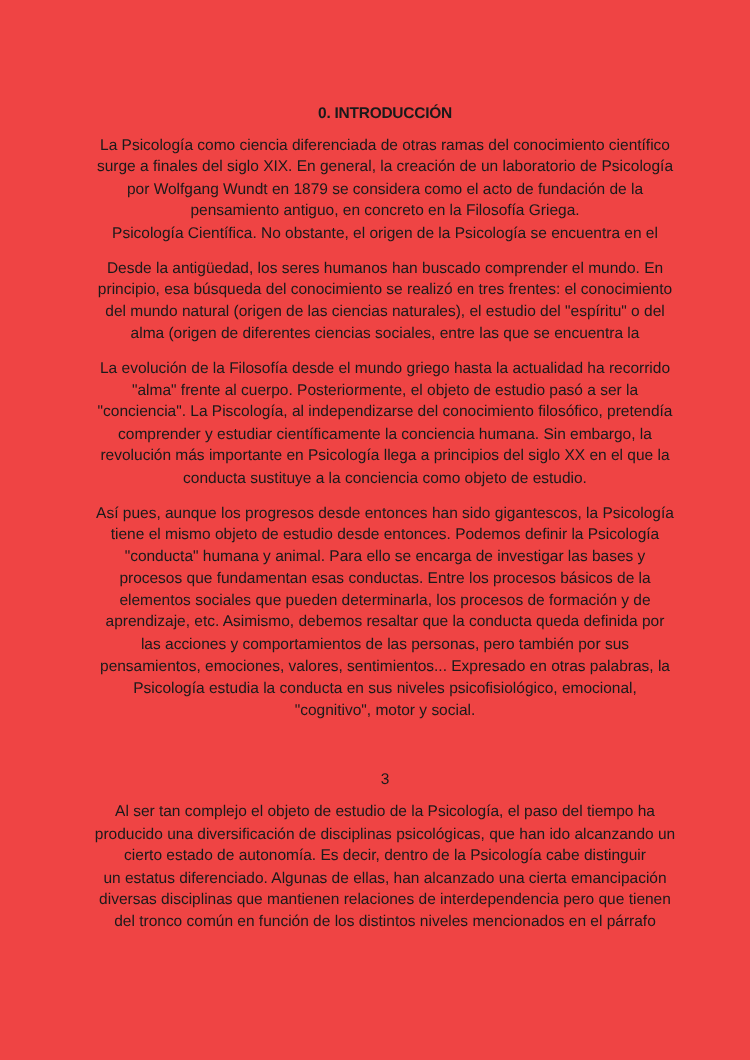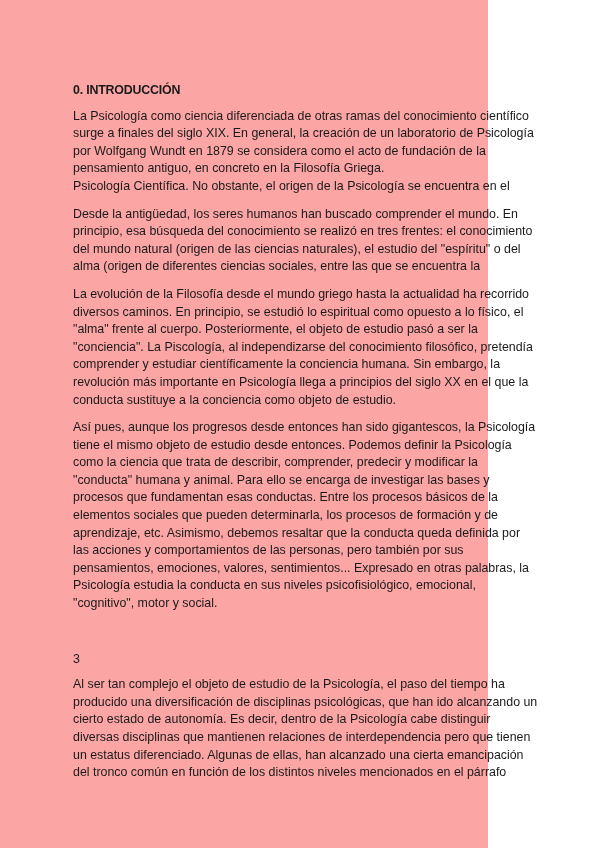--- a/index.html
+++ b/index.html
@@ -1,19 +1,20 @@
 <!DOCTYPE html>
 <html><head>
   <meta charset="utf-8">
   <style>
     html, body { margin: 0; padding: 0; background: #ffffff; }
     body { width: 600px; height: 848px; overflow: hidden; position: relative; }
     .page {
-      position: absolute; left: 0; top: 0; width: 488px; height: 848px;
-      background: #fca5a5;
+      position: absolute; left: 0; top: 0; width: 600px; height: 848px;
+      background: #ef4444;
+      text-align: center;
     }
     .content {
       position: absolute; left: 73px; top: 82px; width: 470px;
       font-family: "Liberation Sans", sans-serif;
       font-size: 12.4px; line-height: 17.6px; color: #1a1a1a;
     }
     .heading {
       font-weight: bold; font-size: 12.4px; margin: 0 0 8px 0;
       letter-spacing: -0.2px;
     }
@@ -38,46 +39,44 @@
 
     <p class="para">
       <span class="line">Desde la antigüedad, los seres humanos han buscado comprender el mundo. En</span>
       <span class="line">principio, esa búsqueda del conocimiento se realizó en tres frentes: el conocimiento</span>
       <span class="line">del mundo natural (origen de las ciencias naturales), el estudio del "espíritu" o del</span>
       <span class="line">alma (origen de diferentes ciencias sociales, entre las que se encuentra la</span>
     </p>
 
     <p class="para">
       <span class="line">La evolución de la Filosofía desde el mundo griego hasta la actualidad ha recorrido</span>
-      <span class="line">diversos caminos. En principio, se estudió lo espiritual como opuesto a lo físico, el</span>
       <span class="line">"alma" frente al cuerpo. Posteriormente, el objeto de estudio pasó a ser la</span>
       <span class="line">"conciencia". La Piscología, al independizarse del conocimiento filosófico, pretendía</span>
       <span class="line">comprender y estudiar científicamente la conciencia humana. Sin embargo, la</span>
       <span class="line">revolución más importante en Psicología llega a principios del siglo XX en el que la</span>
       <span class="line">conducta sustituye a la conciencia como objeto de estudio.</span>
     </p>
 
     <p class="para">
       <span class="line">Así pues, aunque los progresos desde entonces han sido gigantescos, la Psicología</span>
       <span class="line">tiene el mismo objeto de estudio desde entonces. Podemos definir la Psicología</span>
-      <span class="line">como la ciencia que trata de describir, comprender, predecir y modificar la</span>
       <span class="line">"conducta" humana y animal. Para ello se encarga de investigar las bases y</span>
       <span class="line">procesos que fundamentan esas conductas. Entre los procesos básicos de la</span>
       <span class="line">elementos sociales que pueden determinarla, los procesos de formación y de</span>
       <span class="line">aprendizaje, etc. Asimismo, debemos resaltar que la conducta queda definida por</span>
       <span class="line">las acciones y comportamientos de las personas, pero también por sus</span>
       <span class="line">pensamientos, emociones, valores, sentimientos... Expresado en otras palabras, la</span>
       <span class="line">Psicología estudia la conducta en sus niveles psicofisiológico, emocional,</span>
       <span class="line">"cognitivo", motor y social.</span>
     </p>
 
     <div class="pagenum">3</div>
 
     <p class="para">
       <span class="line">Al ser tan complejo el objeto de estudio de la Psicología, el paso del tiempo ha</span>
       <span class="line">producido una diversificación de disciplinas psicológicas, que han ido alcanzando un</span>
       <span class="line">cierto estado de autonomía. Es decir, dentro de la Psicología cabe distinguir</span>
+      <span class="line">un estatus diferenciado. Algunas de ellas, han alcanzado una cierta emancipación</span>
       <span class="line">diversas disciplinas que mantienen relaciones de interdependencia pero que tienen</span>
-      <span class="line">un estatus diferenciado. Algunas de ellas, han alcanzado una cierta emancipación</span>
       <span class="line">del tronco común en función de los distintos niveles mencionados en el párrafo</span>
     </p>
   </div>
 </div>
 
 </body></html>

